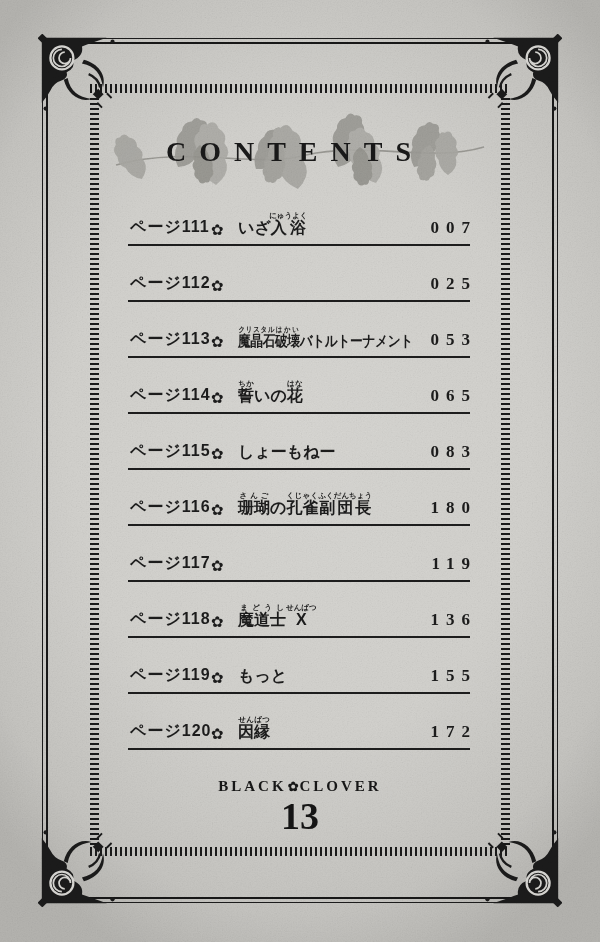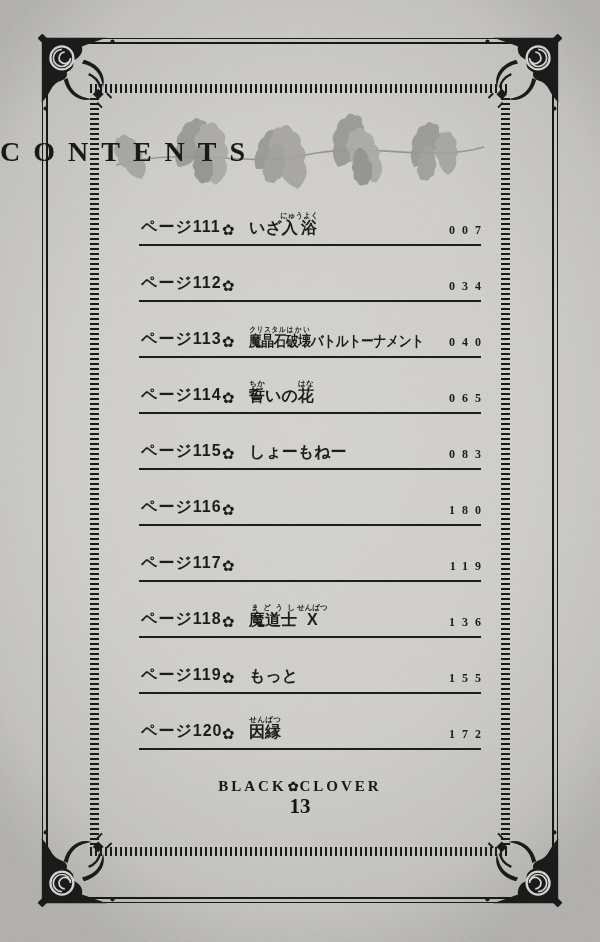--- a/index.html
+++ b/index.html
@@ -25,41 +25,41 @@
   
   .corner{position:absolute;width:86px;height:86px;}
   .corner svg{width:100%;height:100%;display:block;}
   .c-tl{left:38px;top:34px;}
   .c-tr{right:38px;top:34px;transform:scaleX(-1);}
   .c-bl{left:38px;bottom:35px;transform:scaleY(-1);}
   .c-br{right:38px;bottom:35px;transform:scale(-1,-1);}
   
   .garland{position:absolute;left:108px;top:103px;width:384px;height:104px;z-index:1;}
   .contents-title{
-    position:absolute;left:0;right:10px;top:136px;z-index:2;text-align:left;
+    position:absolute;left:0;right:10px;top:136px;z-index:2;text-align:center;
     font-family:"Liberation Serif","DejaVu Serif",serif;font-size:28px;font-weight:600;
     letter-spacing:13px;color:#191919;
   }
   
-  .toc{position:absolute;left:139px;top:190px;width:342px;z-index:3;}
+  .toc{position:absolute;left:128px;top:190px;width:342px;z-index:3;}
   .toc-row{position:relative;height:56px;box-sizing:border-box;border-bottom:2px solid #1d1d1d;}
   .row-label{position:absolute;left:2px;bottom:6px;font-size:16px;font-weight:700;letter-spacing:1px;white-space:nowrap;}
   .clover{position:absolute;left:83px;bottom:7px;font-size:15px;line-height:1;}
   .row-title{position:absolute;left:110px;bottom:5px;font-size:16px;font-weight:700;white-space:nowrap;transform-origin:left bottom;}
   .row-title.condensed{font-size:15px;letter-spacing:-0.5px;transform:scaleX(0.85);}
   .row-title ruby{ruby-position:over;}
   .row-title rt{font-size:7.5px;font-weight:700;letter-spacing:0;}
   .row-page{position:absolute;right:0;bottom:6px;margin-right:-7px;
-    font-family:"Liberation Serif","DejaVu Serif",serif;font-size:12px;font-weight:700;letter-spacing:7px;white-space:nowrap;}
+    font-family:"Liberation Serif","DejaVu Serif",serif;font-size:17px;font-weight:700;letter-spacing:7px;white-space:nowrap;}
   
   .series-logo{position:absolute;left:0;right:0;top:778px;text-align:center;
     font-family:"Liberation Serif","DejaVu Serif",serif;font-size:15px;font-weight:700;letter-spacing:3px;color:#171717;z-index:3;}
   .series-logo .clover-sm{font-size:13px;letter-spacing:0;padding:0 1px;}
   .volume-number{position:absolute;left:0;right:0;top:794px;text-align:center;
-    font-family:"Liberation Serif","DejaVu Serif",serif;font-size:21px;font-weight:600;color:#151515;z-index:3;}
+    font-family:"Liberation Serif","DejaVu Serif",serif;font-size:38px;font-weight:600;color:#151515;z-index:3;}
 </style>
 </head>
 <body>
 
 <div class="stage">
 
   <svg class="grain" xmlns="http://www.w3.org/2000/svg">
     <filter id="grainF">
       <feTurbulence type="fractalNoise" baseFrequency="0.8" numOctaves="2" seed="7" stitchTiles="stitch"></feTurbulence>
       <feColorMatrix type="saturate" values="0"></feColorMatrix>
@@ -161,43 +161,44 @@
   <div class="toc" id="toc-list">
       <div class="toc-row">
     <span class="row-label">ページ111</span>
     <span class="clover">✿</span>
     <span class="row-title">いざ<ruby>入浴<rt>にゅうよく</rt></ruby></span>
     <span class="row-page">007</span>
   </div>
       <div class="toc-row">
     <span class="row-label">ページ112</span>
     <span class="clover">✿</span>
-    <span class="row-page">034</span>
+    <span class="row-page">025</span>
   </div>
       <div class="toc-row">
     <span class="row-label">ページ113</span>
     <span class="clover">✿</span>
     <span class="row-title condensed"><ruby>魔晶石<rt>クリスタル</rt></ruby><ruby>破壊<rt>はかい</rt></ruby>バトルトーナメント</span>
-    <span class="row-page">040</span>
+    <span class="row-page">053</span>
   </div>
       <div class="toc-row">
     <span class="row-label">ページ114</span>
     <span class="clover">✿</span>
     <span class="row-title"><ruby>誓<rt>ちか</rt></ruby>いの<ruby>花<rt>はな</rt></ruby></span>
     <span class="row-page">065</span>
   </div>
       <div class="toc-row">
     <span class="row-label">ページ115</span>
     <span class="clover">✿</span>
     <span class="row-title">しょーもねー</span>
     <span class="row-page">083</span>
   </div>
       <div class="toc-row">
     <span class="row-label">ページ116</span>
     <span class="clover">✿</span>
+    <span class="row-title"><ruby>珊瑚<rt>さんご</rt></ruby>の<ruby>孔雀<rt>くじゃく</rt></ruby><ruby>副団長<rt>ふくだんちょう</rt></ruby></span>
     <span class="row-page">180</span>
   </div>
       <div class="toc-row">
     <span class="row-label">ページ117</span>
     <span class="clover">✿</span>
     <span class="row-page">119</span>
   </div>
       <div class="toc-row">
     <span class="row-label">ページ118</span>
     <span class="clover">✿</span>

